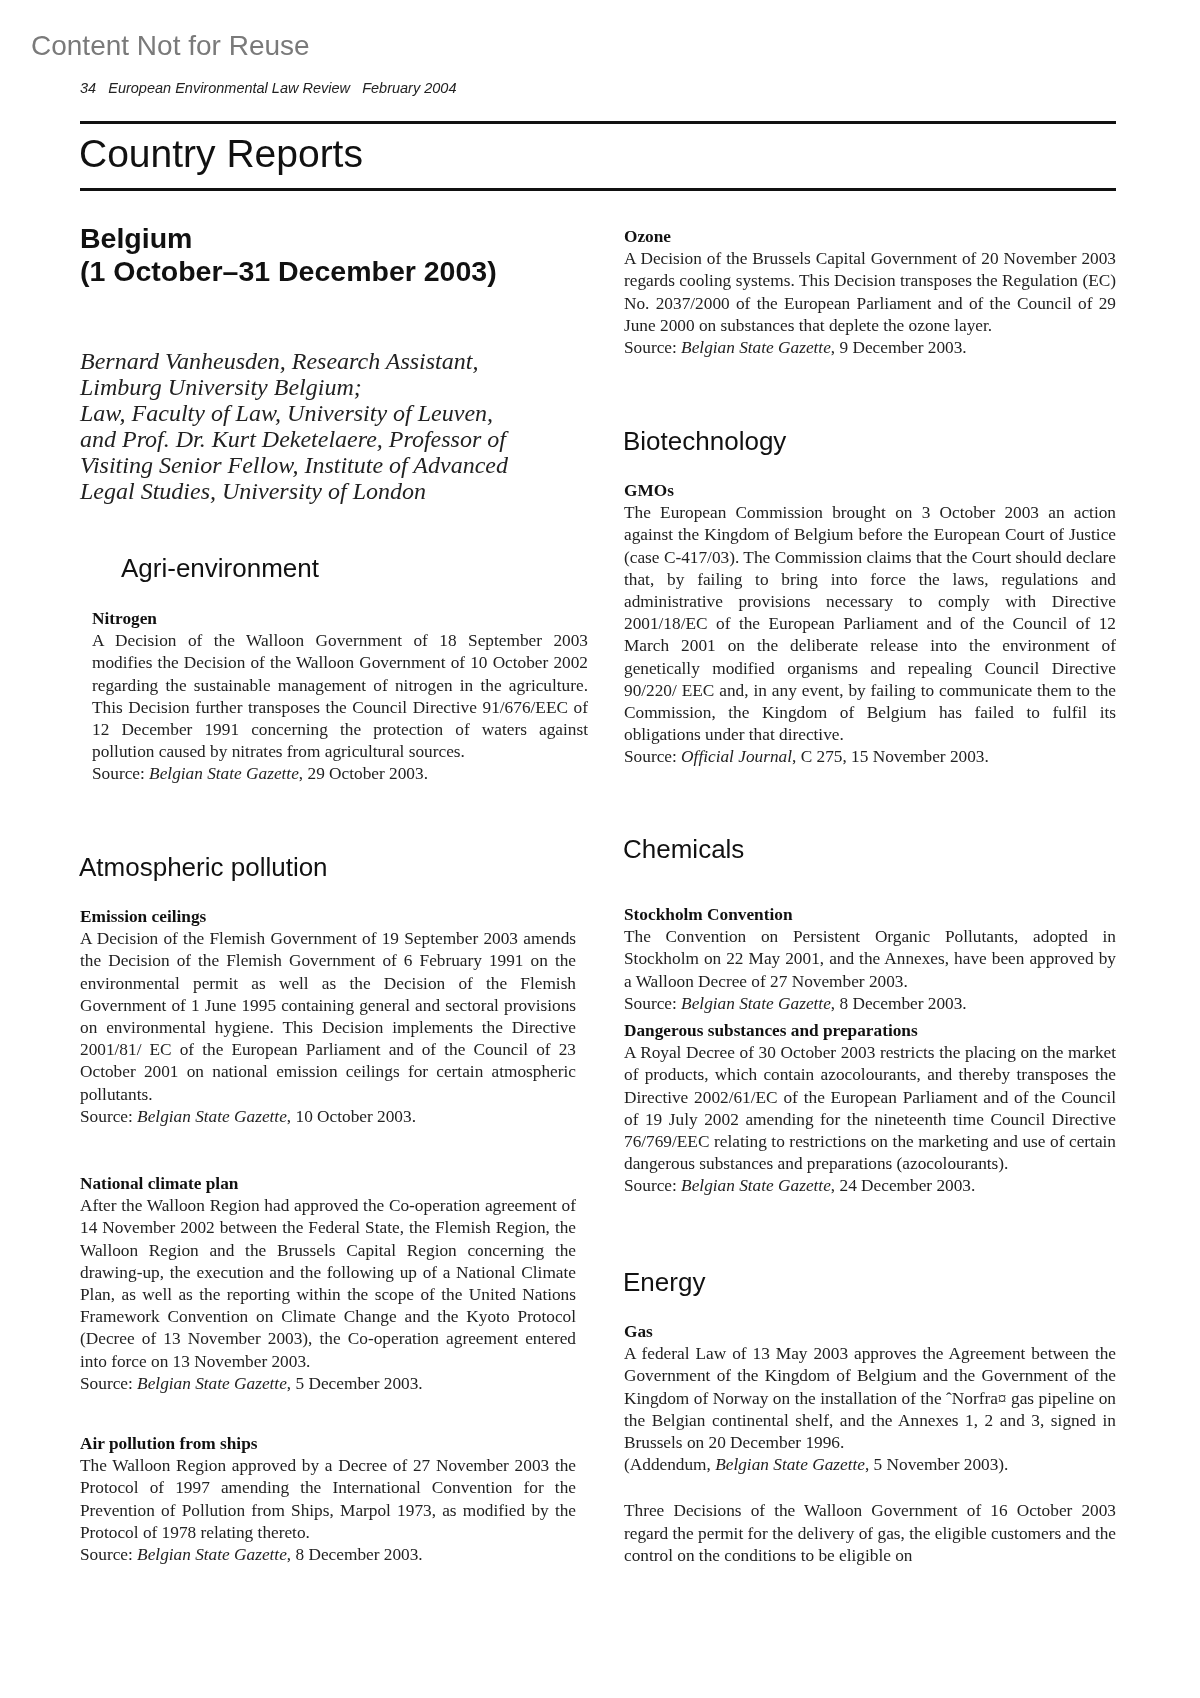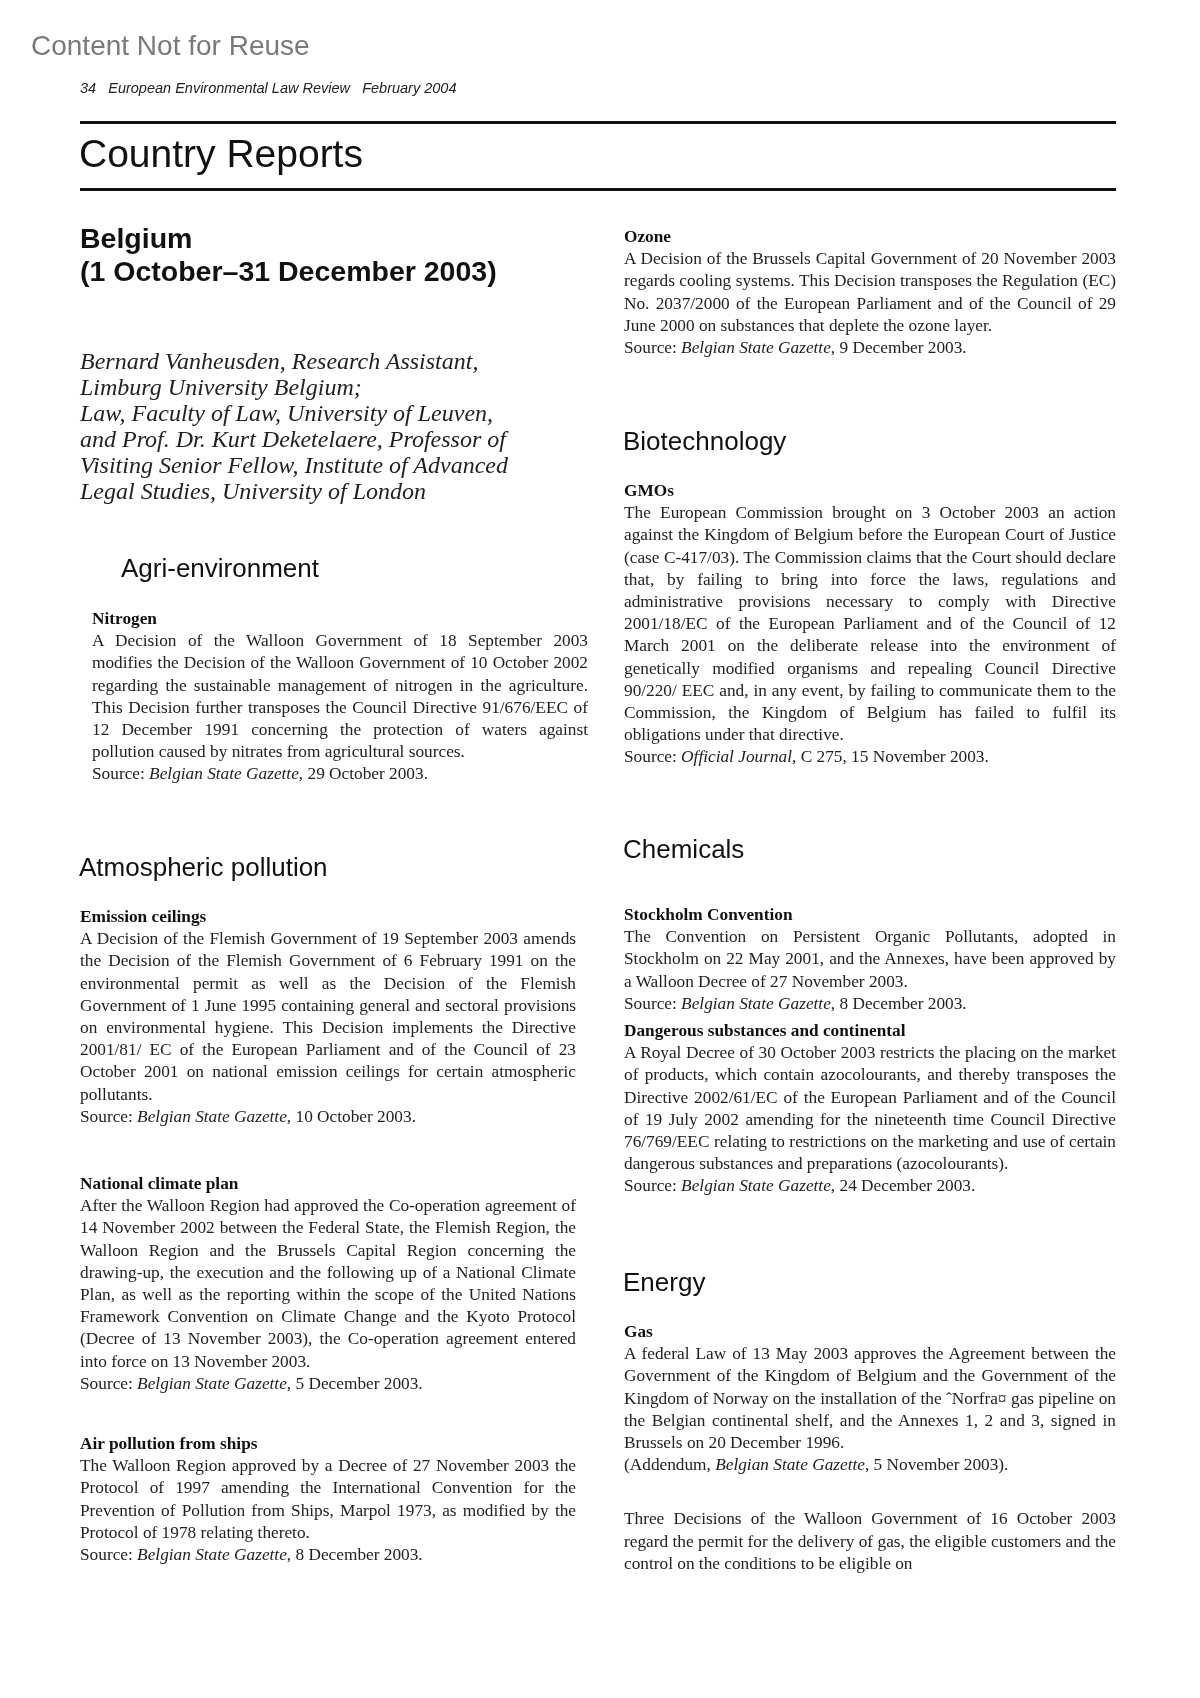--- a/index.html
+++ b/index.html
@@ -85,24 +85,24 @@
 </div>
 
 <div class="h2" style="left:623px; top:834px;">Chemicals</div>
 <div class="block" style="left:624px; top:888px; width:492px;margin-top:16px;">
   <span class="sub">Stockholm Convention</span>
   <p class="last">The Convention on Persistent Organic Pollutants, adopted in Stockholm on 22 May 2001, and the Annexes, have been approved by a Walloon Decree of 27 November 2003.</p>
   <span class="src"><span>Source: </span><i>Belgian State Gazette</i><span>, 8 December 2003.</span></span>
 </div>
 
 <div class="block" style="left:624px; top:1020px; width:492px;">
-  <span class="sub">Dangerous substances and continental</span>
+  <span class="sub">Dangerous substances and preparations</span>
   <p class="last">A Royal Decree of 30 October 2003 restricts the placing on the market of products, which contain azocolourants, and thereby transposes the Directive 2002/61/EC of the European Parliament and of the Council of 19 July 2002 amending for the nineteenth time Council Directive 76/769/EEC relating to restrictions on the marketing and use of certain dangerous substances and preparations (azocolourants).</p>
   <span class="src"><span>Source: </span><i>Belgian State Gazette</i><span>, 24 December 2003.</span></span>
 </div>
 
 <div class="h2" style="left:623px; top:1267px;">Energy</div>
 <div class="block" style="left:624px; top:1321px; width:492px;">
   <span class="sub">Gas</span>
   <p class="last">A federal Law of 13 May 2003 approves the Agreement between the Government of the Kingdom of Belgium and the Government of the Kingdom of Norway on the installation of the ˆNorfra¤ gas pipeline on the Belgian continental shelf, and the Annexes 1, 2 and 3, signed in Brussels on 20 December 1996.</p>
   <span class="src"><span>(Addendum, </span><i>Belgian State Gazette</i><span>, 5 November 2003).</span></span>
-  <p style="margin-top:32px;">Three Decisions of the Walloon Government of 16 October 2003 regard the permit for the delivery of gas, the eligible customers and the control on the conditions to be eligible on</p>
+  <p style="margin-top:24px;">Three Decisions of the Walloon Government of 16 October 2003 regard the permit for the delivery of gas, the eligible customers and the control on the conditions to be eligible on</p>
 </div>
 
 </body></html>

